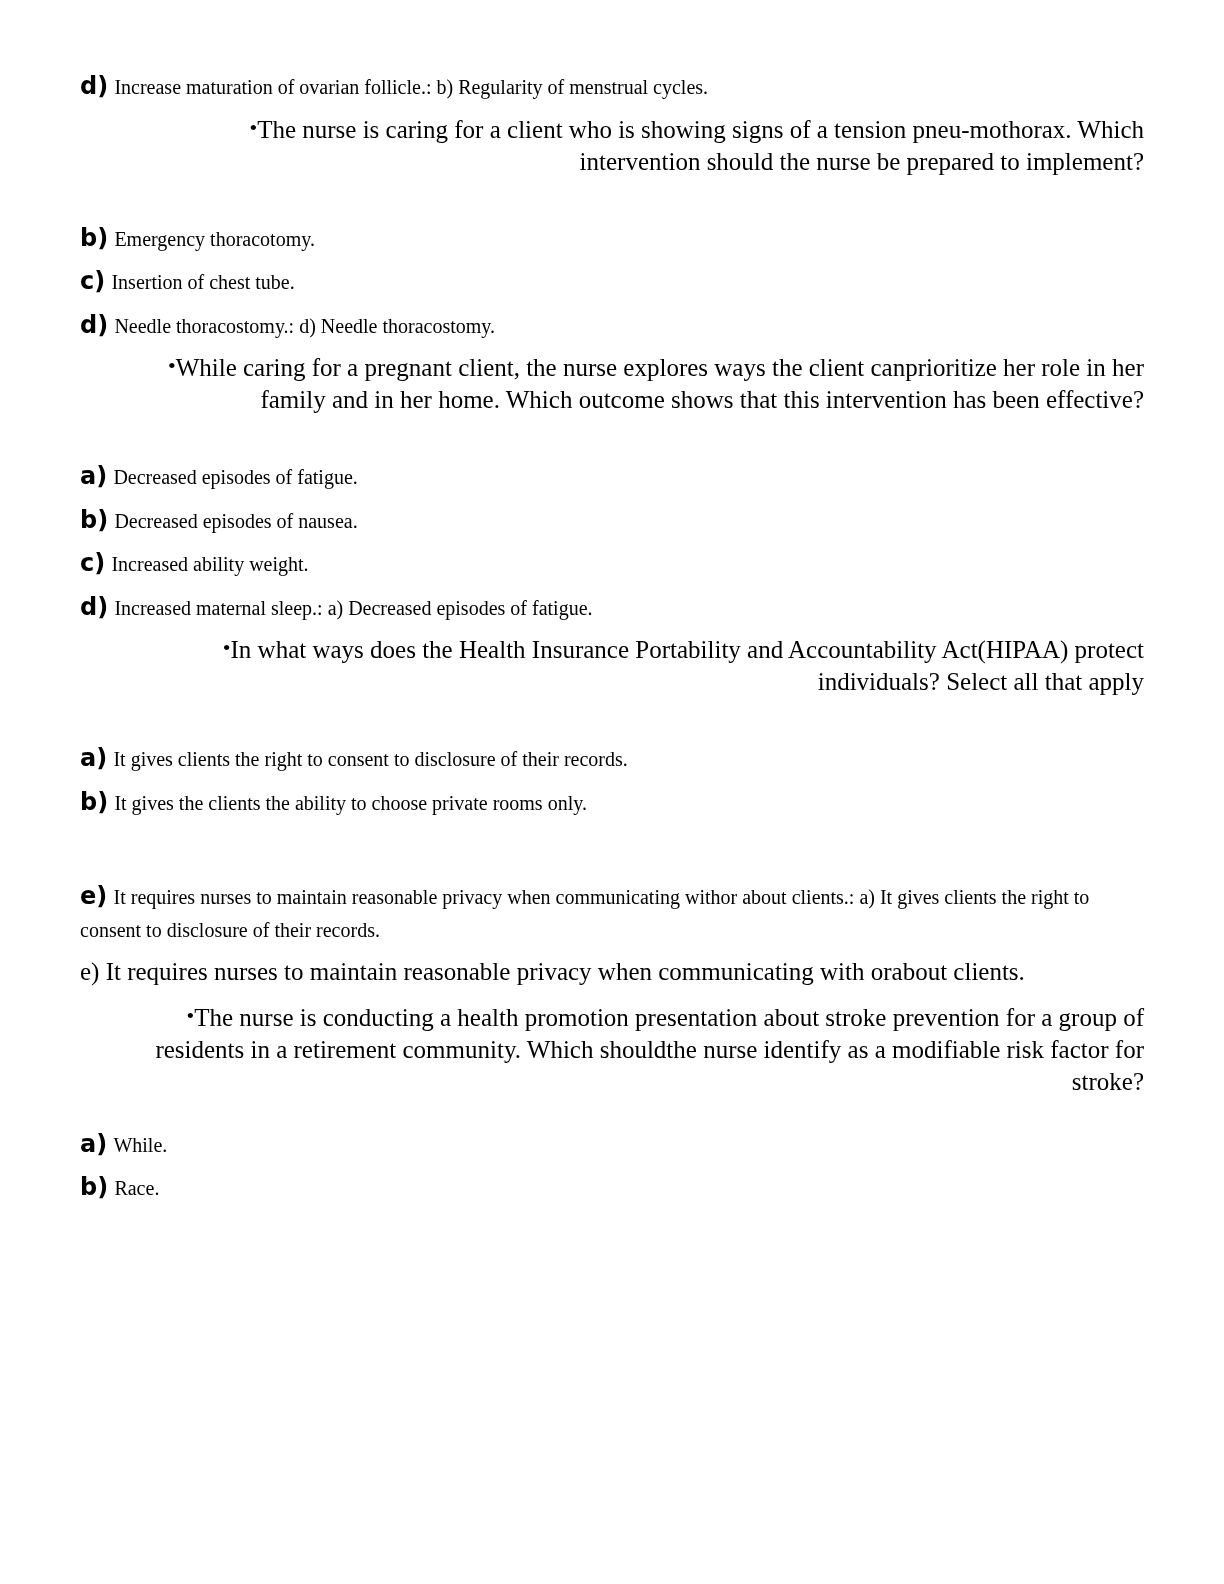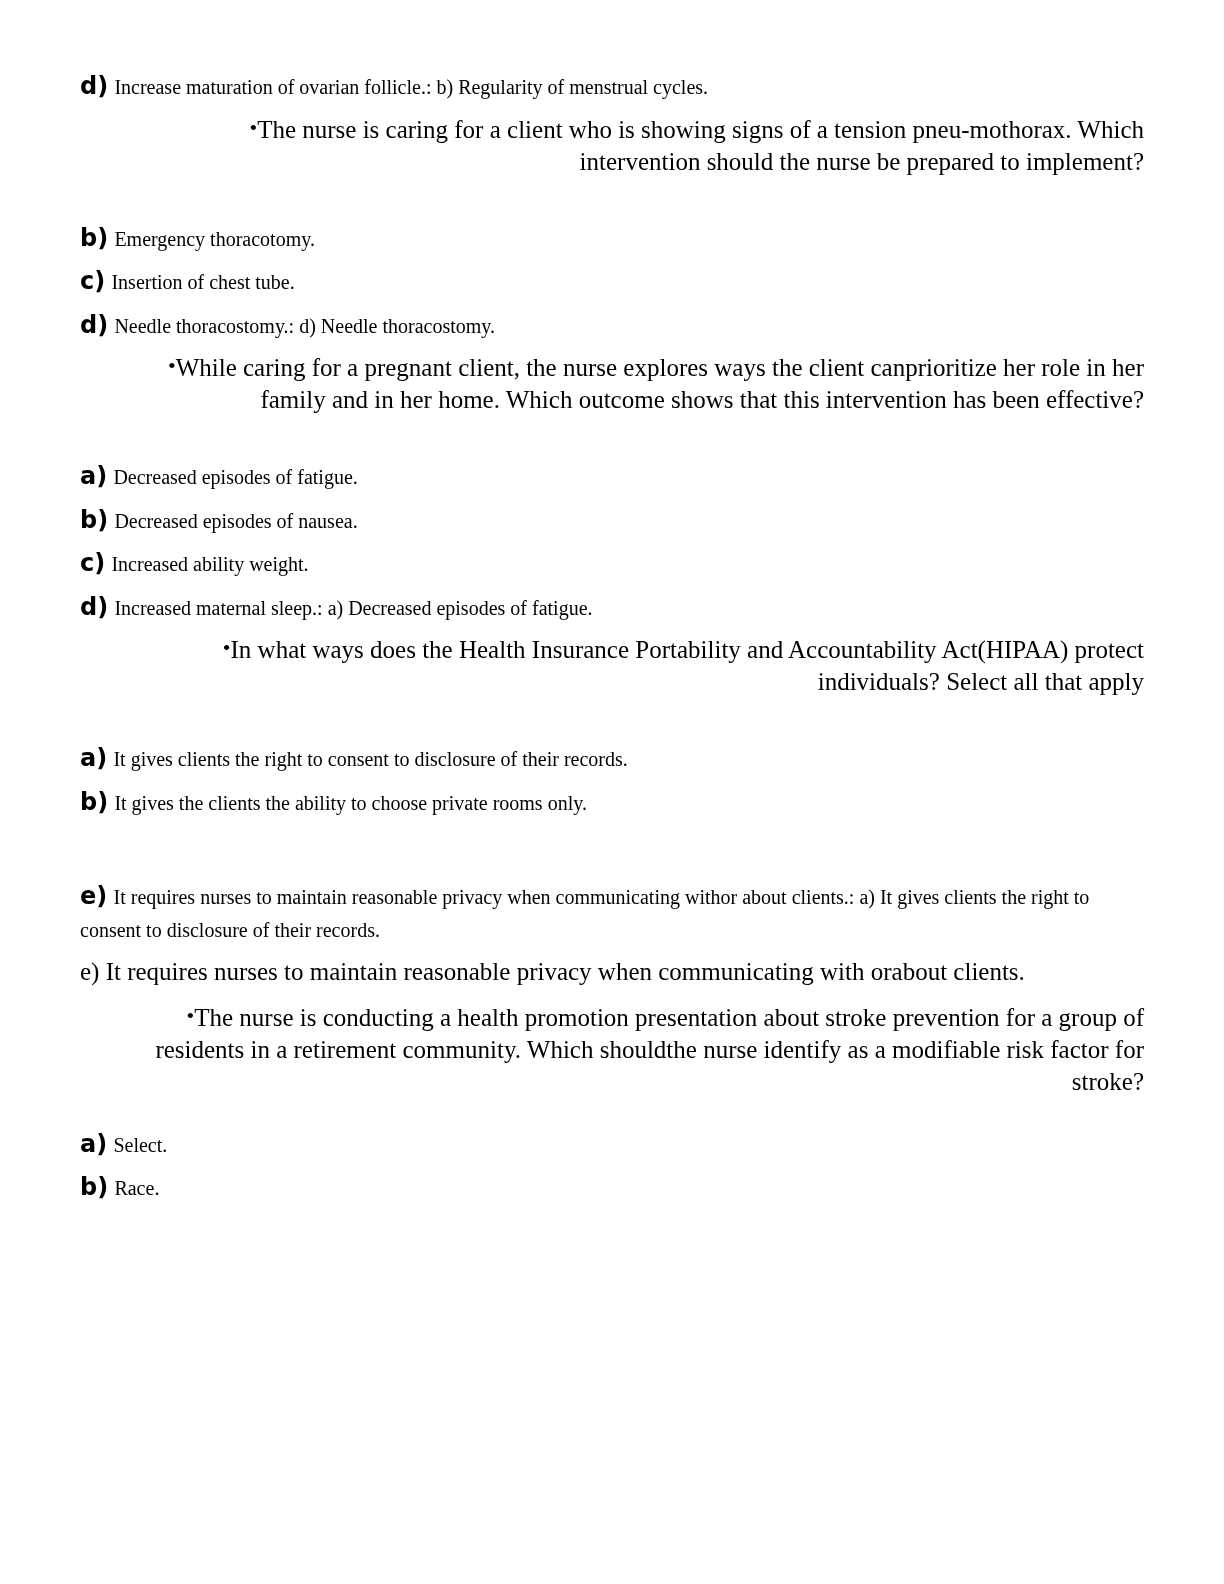--- a/index.html
+++ b/index.html
@@ -144,20 +144,20 @@
   <div class="plain-line">e) It requires nurses to maintain reasonable privacy when communicating with orabout clients.</div>
 
   <div class="bullet-item">
     <span class="bullet">•</span><span class="btext">The nurse is conducting a health promotion presentation about stroke prevention for a group of residents in a retirement community. Which shouldthe nurse identify as a modifiable risk factor for stroke?</span>
   </div>
 
   <div class="gap-md"></div>
 
   <div class="option">
     <span class="letter">a)</span>
-    <span class="otext">Select.</span>
+    <span class="otext">While.</span>
   </div>
   <div class="option">
     <span class="letter">b)</span>
     <span class="otext">Race.</span>
   </div>
 
 </div>
 
 </body></html>

